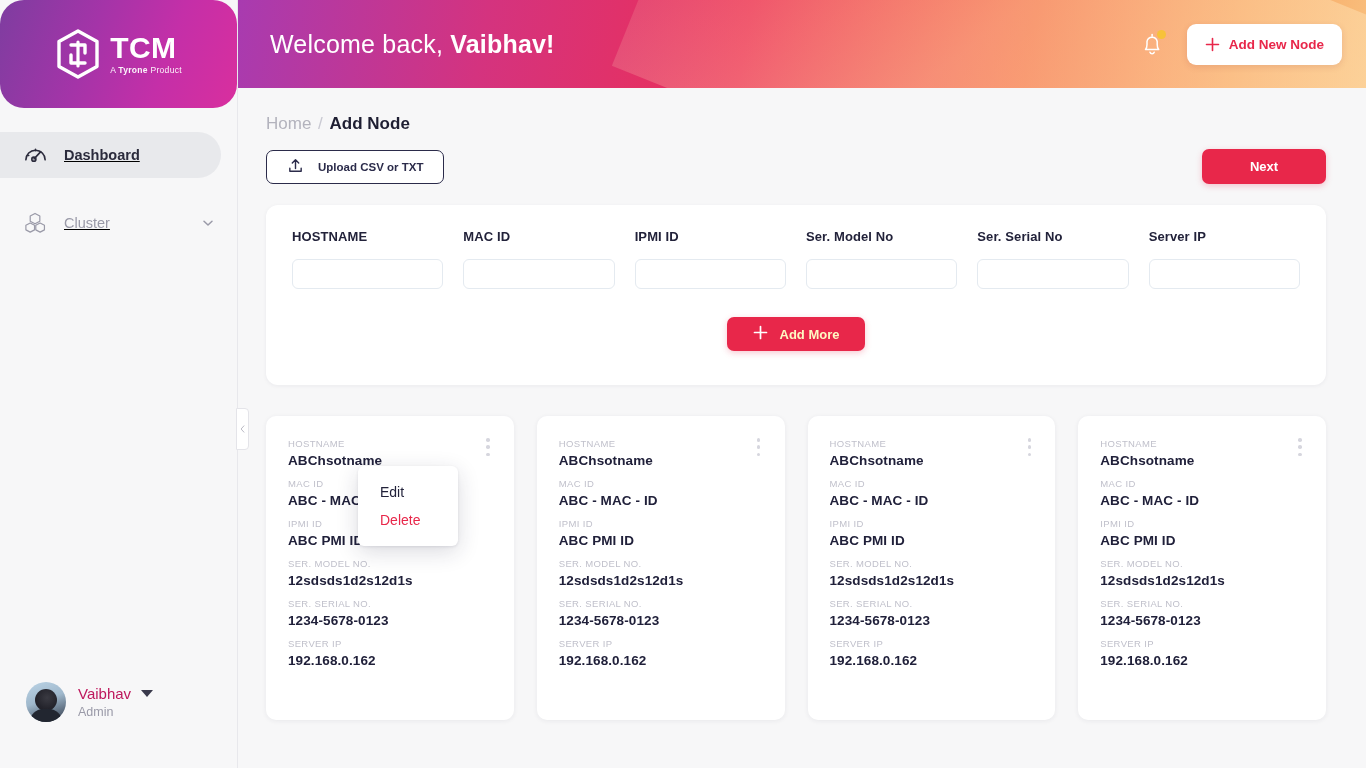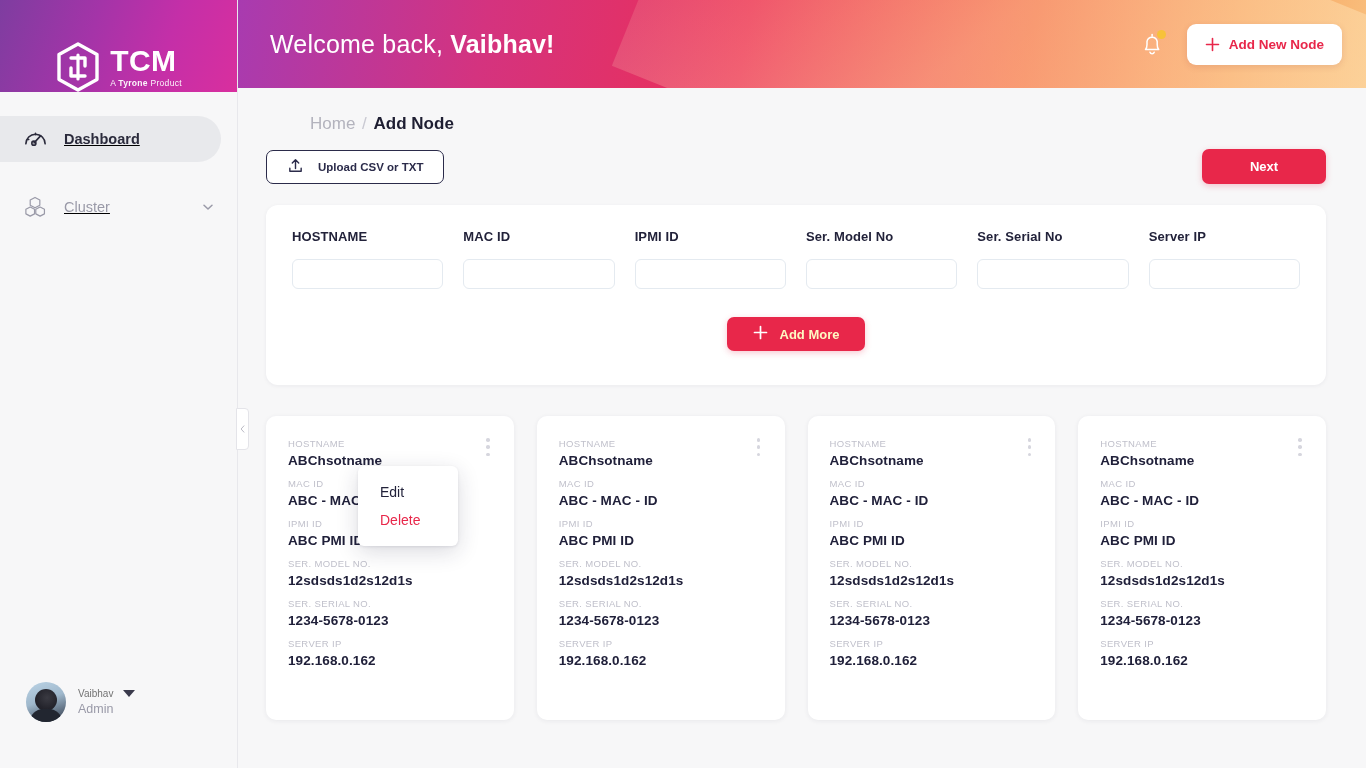--- a/index.html
+++ b/index.html
@@ -13,23 +13,23 @@
 
   
   .sidebar {
     width: 238px; height: 768px;
     background: #f7f7f8;
     border-right: 1px solid #e8e8ec;
     display: flex; flex-direction: column;
     position: relative; flex: none;
   }
   .logo-area {
-    height: 92px; flex: none;
+    height: 108px; flex: none;
     background: linear-gradient(110deg, #7e3da0 0%, #a434a8 38%, #c42fa8 68%, #d92f9e 100%);
-    display: flex; align-items: flex-end; justify-content: center;
+    display: flex; align-items: center; justify-content: center; border-radius: 24px;
   }
   .logo-inner { display: flex; align-items: center; gap: 9px; }
   .logo-mark { width: 46px; height: 50px; flex: none; }
   .logo-text { display: flex; flex-direction: column; line-height: 1; }
   .logo-title {
     color: #fff; font-size: 30px; font-weight: bold; letter-spacing: .5px;
   }
   .logo-sub {
     color: #fff; font-size: 8.5px; letter-spacing: .3px;
     margin-top: 3px; text-align: right; opacity: .95;
@@ -65,21 +65,21 @@
     width:22px; height:22px; border-radius:50%;
     background: radial-gradient(circle at 55% 40%, #3a3a42 0%, #24242c 60%, #1a1a20 100%);
   }
   .avatar:before {
     content:""; position:absolute; left:4px; bottom:0;
     width:32px; height:13px; border-radius: 16px 16px 0 0;
     background: #222630; z-index:2;
   }
   .profile-text { display:flex; flex-direction:column; gap:3px; }
   .profile-name-row { display:flex; align-items:center; gap:10px; }
-  .profile-name { font-size: 10px; color: #737373; }
+  .profile-name { font-size: 15px; color: #be185d; }
   .profile-role { font-size: 12.5px; color: #9a9aa8; }
   .caret { width:0;height:0;border-left:6px solid transparent;border-right:6px solid transparent;border-top:7px solid #3a3a4c; }
 
   .collapse-handle {
     position: absolute; right: -12px; top: 408px;
     width: 13px; height: 42px;
     background: #fff; border: 1px solid #e4e4e9;
     border-radius: 0 4px 4px 0;
     display: flex; align-items: center; justify-content: center;
     cursor: pointer; z-index: 30;
@@ -114,21 +114,21 @@
     height: 41px; padding: 0 18px;
     display:flex; align-items:center; gap:9px; cursor:pointer;
     box-shadow: 0 2px 7px rgba(120,20,40,.12);
   }
   .btn-add-node .plus { width:15px;height:15px; flex:none; }
   .btn-add-node span { color:#e8274a; font-size:13.5px; font-weight:bold; white-space:nowrap; }
 
   .content { flex: 1; padding: 26px 40px 0 28px; overflow: hidden; }
 
   .breadcrumb { font-size: 17px; margin-bottom: 15px; }
-  .bc-home { color:#b3b3bd;margin-left:44px; }
+  .bc-home { color:#b3b3bd; }
   .bc-sep { color:#c9c9d2; margin: 0 2px; }
   .bc-current { color:#1e1e32; font-weight:bold; }
 
   .actions-row { display:flex; align-items:center; }
   .btn-upload {
     background:#fff; border:1.5px solid #2b2b4a; border-radius:7px;
     height:34px; padding: 0 20px; display:flex; align-items:center; gap:14px;
     cursor:pointer;
   }
   .btn-upload span { font-size:11.5px; color:#2b2b4a; font-weight:bold; white-space:nowrap;}

